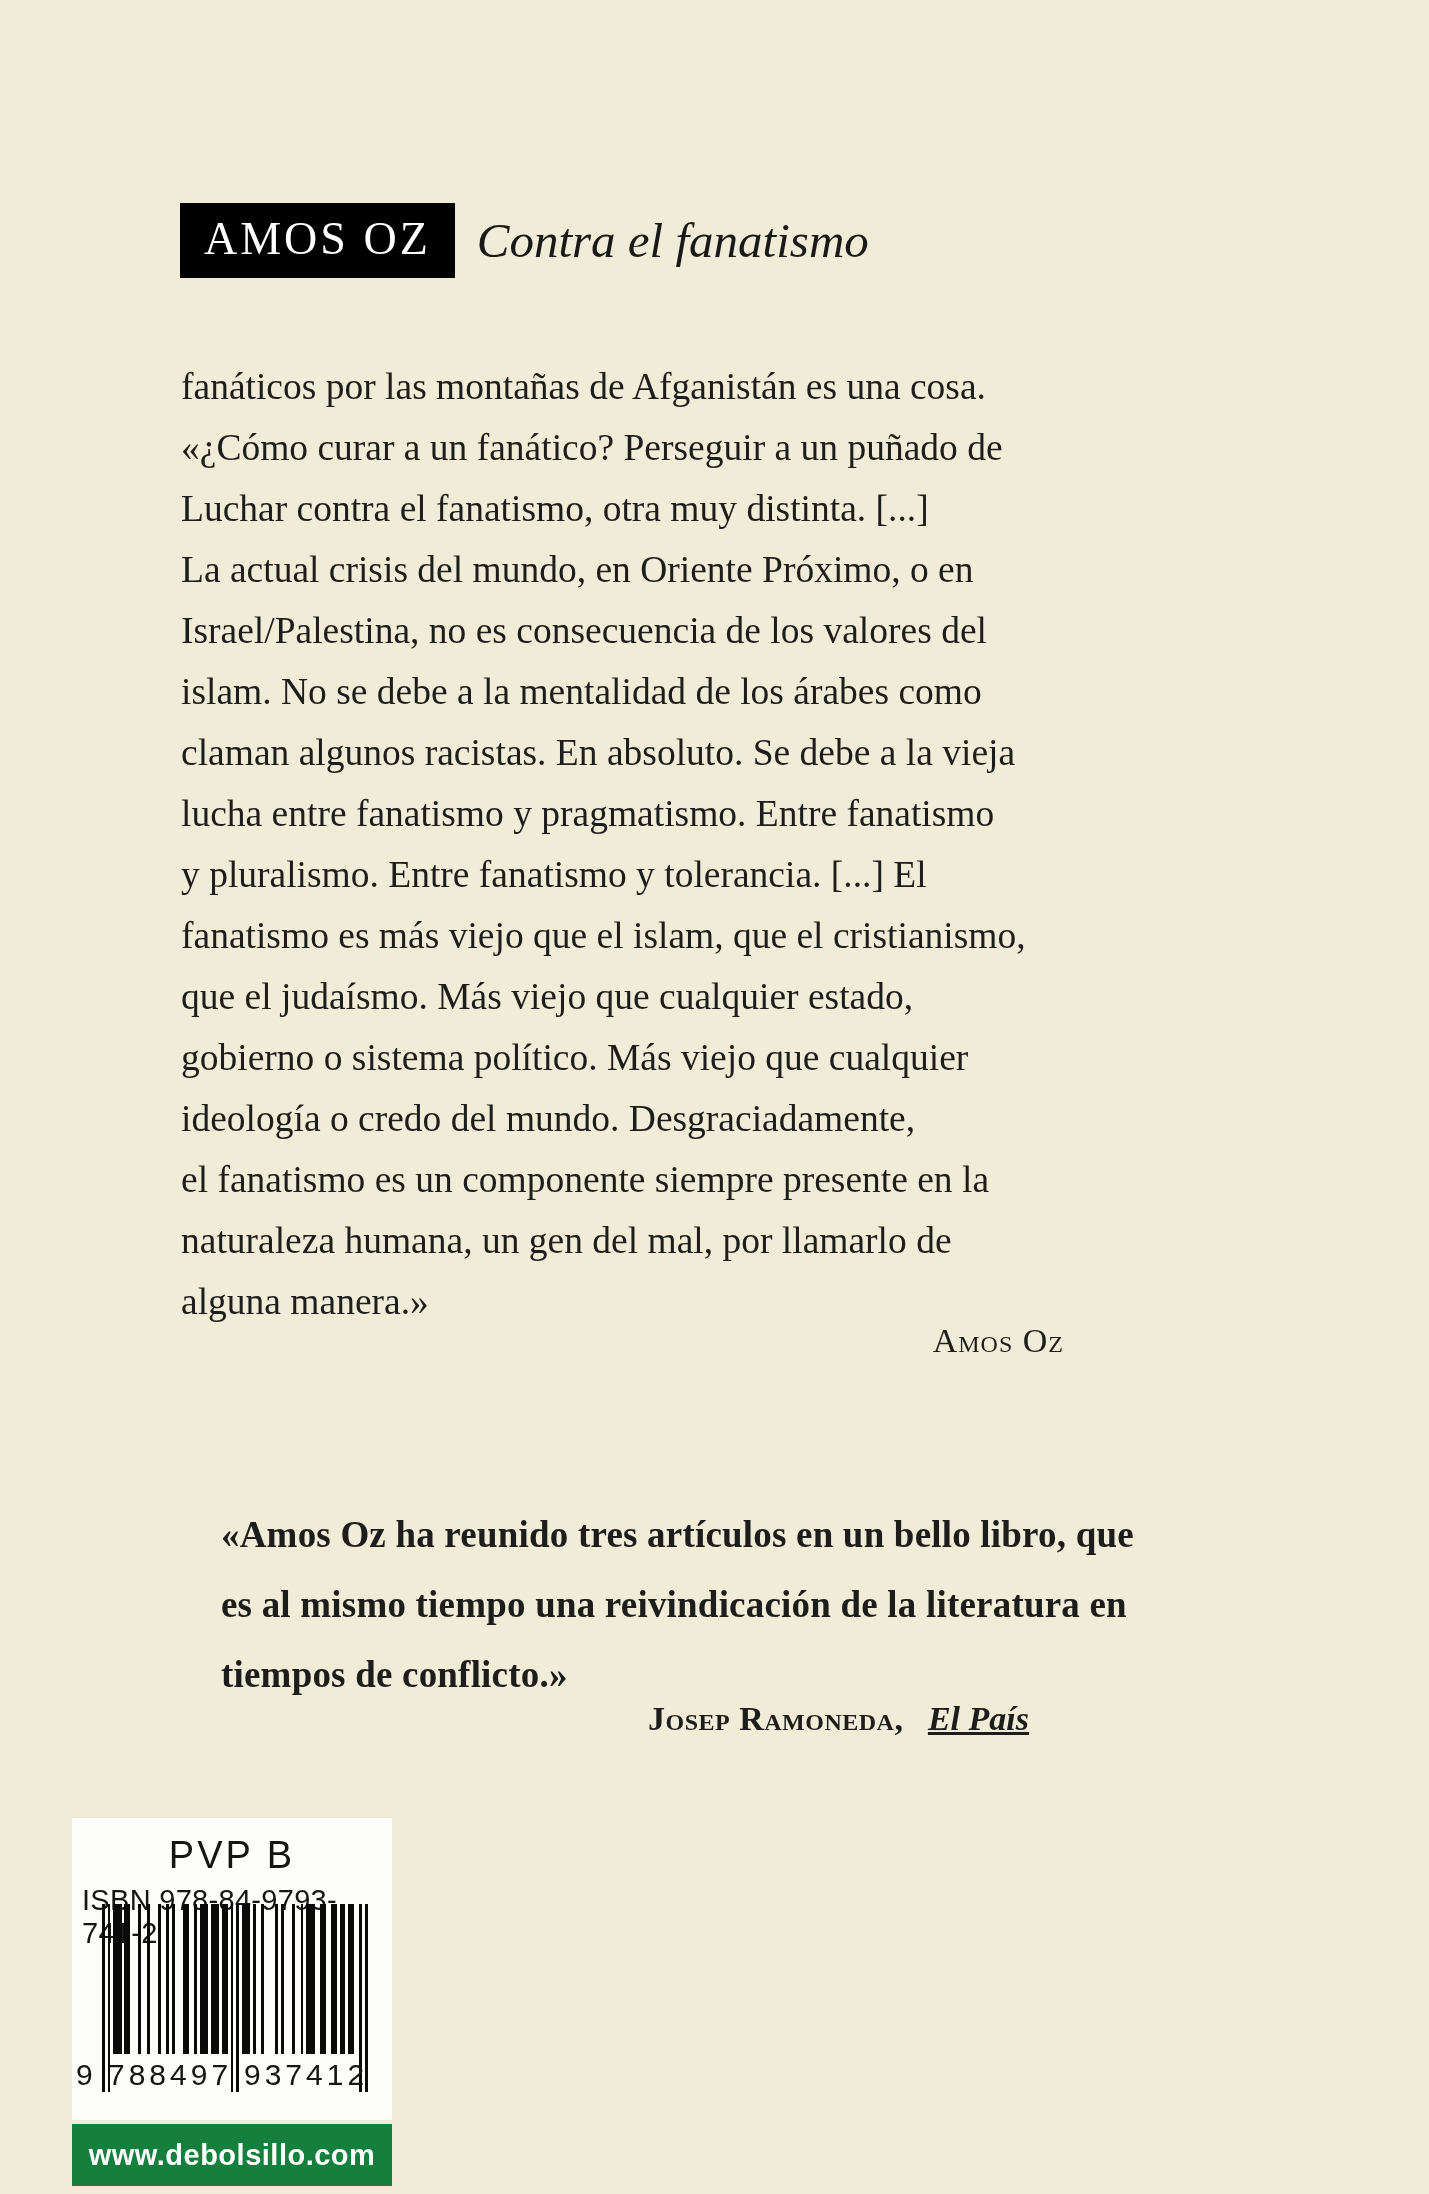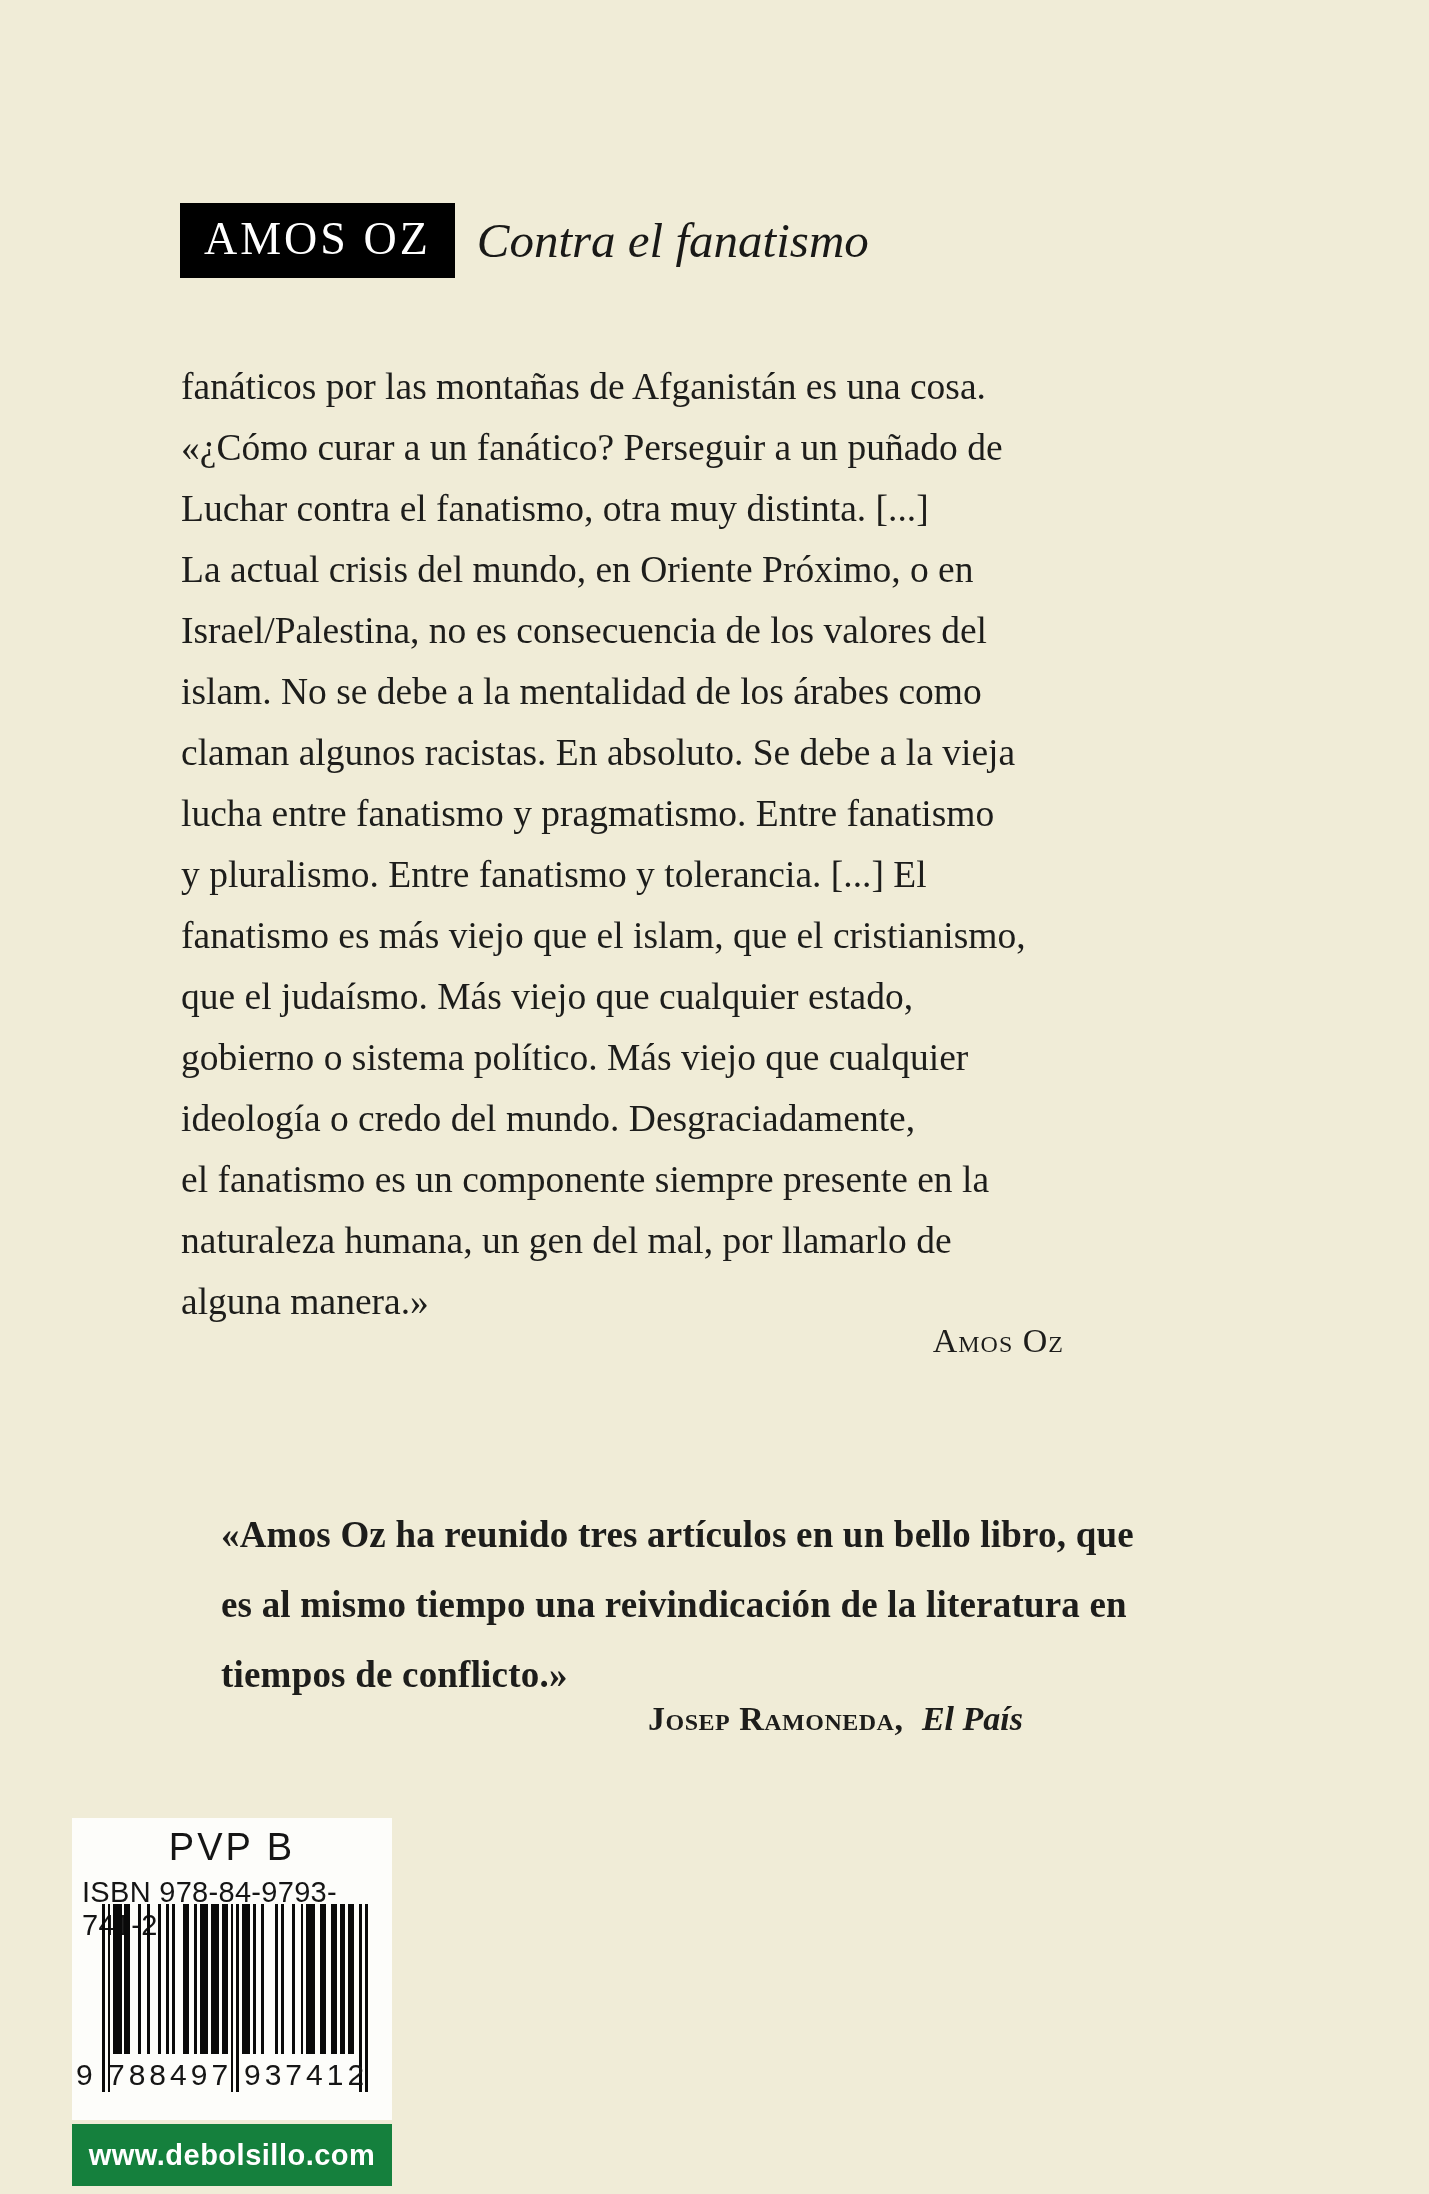--- a/index.html
+++ b/index.html
@@ -20,28 +20,28 @@
   .quote-attrib{
     position:absolute;left:180px;top:1322px;width:884px;text-align:right;
     font-variant:small-caps;font-size:34px;letter-spacing:1px;
   }
 
   
   .review{position:absolute;left:181px;top:1500px;margin-left:40px;}
   .review-line{font-size:37px;line-height:70px;font-weight:700;white-space:nowrap;letter-spacing:0.2px;}
   .review-attrib{position:absolute;left:648px;top:1700px;font-size:34px;font-weight:700;white-space:nowrap;}
   .review-attrib .sc{font-variant:small-caps;letter-spacing:0.5px;}
-  .review-attrib .src{font-style:italic;margin-left:10px;}
+  .review-attrib .src{font-style:italic;margin-left:16px;text-decoration:underline;}
 
   
   .price-box{
     position:absolute;left:72px;top:1818px;width:320px;height:302px;
     background:#fdfdfa;font-family:"Liberation Sans",sans-serif;color:#151515;
   }
-  .pvp{text-align:center;padding-top:8px;font-size:38px;letter-spacing:3px;}
+  .pvp{text-align:center;padding-top:16px;font-size:38px;letter-spacing:3px;}
   .isbn{margin:7px 0 0 10px;font-size:29px;letter-spacing:0.3px;}
 
   .barcode{position:absolute;left:0;top:86px;width:320px;height:200px;}
   .bars{position:absolute;left:30px;top:0;display:flex;}
   .m{width:2.8px;height:150px;flex:0 0 auto;}
   .b{background:#0a0a0a;}
   .g{height:188px;}
   .bc-digits{position:absolute;top:150px;left:0;width:320px;height:40px;font-size:30px;}
   .bc-digits span{position:absolute;top:4px;}
   .d9{left:4px;}

